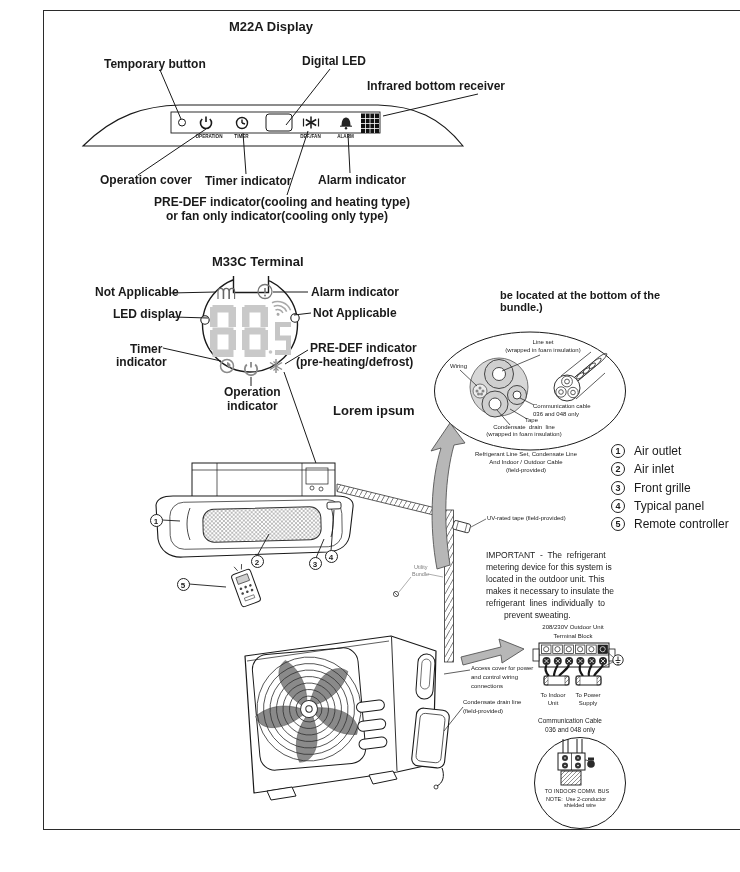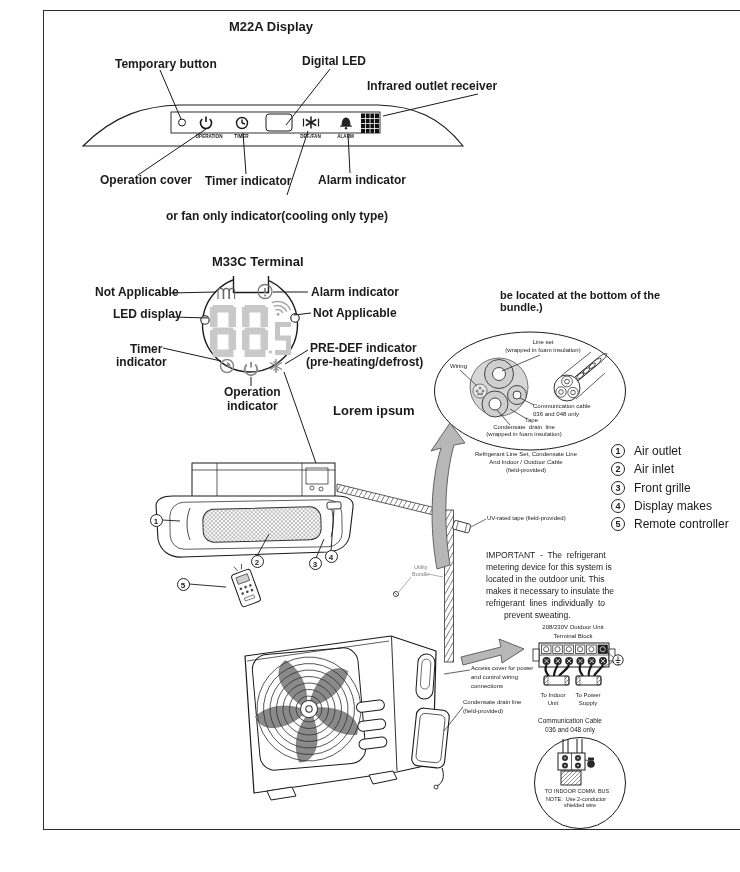--- a/index.html
+++ b/index.html
@@ -368,41 +368,42 @@
       <rect x="521" y="771" width="20" height="14" fill="url(#hatch)" stroke-width="0.9"></rect>
       <g>
         <path d="M545,760 C547,760 549,761 550,762" stroke-width="0.8"></path>
         <rect x="548" y="757.5" width="6" height="3" fill="#2a2a2a" stroke="none"></rect>
         <circle cx="551" cy="764" r="3.8" fill="#2a2a2a" stroke="none"></circle>
       </g>
     </g>
   </svg>
 
   <div class="lbl ttl" style="left:189px;top:19px">M22A Display</div>
-  <div class="lbl" style="left:75px;top:57px">Temporary button</div>
+  <div class="lbl" style="left:64px;top:57px">Temporary button</div>
   <div class="lbl" style="left:262px;top:54px">Digital LED</div>
-  <div class="lbl" style="left:327px;top:79px">Infrared outlet receiver</div>
+  <div class="lbl" style="left:327px;top:79px">Infrared bottom receiver</div>
   <div class="lbl" style="left:60px;top:173px">Operation cover</div>
   <div class="lbl" style="left:165px;top:174px">Timer indicator</div>
   <div class="lbl" style="left:278px;top:173px">Alarm indicator</div>
+  <div class="lbl" style="left:114px;top:195px">PRE-DEF indicator(cooling and heating type)</div>
   <div class="lbl" style="left:126px;top:209px">or fan only indicator(cooling only type)</div>
   <div class="micro" style="left:169px;top:134px">OPERATION</div>
   <div class="micro" style="left:201.5px;top:134px">TIMER</div>
   <div class="micro" style="left:270.5px;top:134px">DEF./FAN</div>
   <div class="micro" style="left:305.5px;top:134px">ALARM</div>
 
   <div class="lbl ttl" style="left:172px;top:254px">M33C Terminal</div>
   <div class="lbl" style="left:55px;top:285px">Not Applicable</div>
   <div class="lbl" style="left:73px;top:307px">LED display</div>
   <div class="lbl" style="left:90px;top:342px">Timer</div>
   <div class="lbl" style="left:76px;top:355px">indicator</div>
   <div class="lbl" style="left:271px;top:285px">Alarm indicator</div>
   <div class="lbl" style="left:273px;top:306px">Not Applicable</div>
   <div class="lbl" style="left:270px;top:341px">PRE-DEF indicator</div>
-  <div class="lbl" style="left:266px;top:355px">(pre-heating/defrost)</div>
+  <div class="lbl" style="left:256px;top:355px">(pre-heating/defrost)</div>
   <div class="lbl" style="left:184px;top:385px">Operation</div>
   <div class="lbl" style="left:187px;top:399px">indicator</div>
   <div class="lbl ttl" style="left:293px;top:403px">Lorem ipsum</div>
 
   <div class="imp" style="left:460px;top:289px">be located at the bottom of the</div>
   <div class="imp" style="left:460px;top:301px">bundle.)</div>
 
   <div class="t6 cen" style="left:503px;top:339px">Line set</div>
   <div class="t6 cen" style="left:503px;top:346.5px">(wrapped in foam insulation)</div>
   <div class="t6" style="left:410px;top:363px">Wiring</div>
@@ -422,21 +423,21 @@
   <div class="legend-row" style="left:571px;top:462px">
     <span class="legend-num">2</span>
     <span class="legend-label">Air inlet</span>
   </div>
   <div class="legend-row" style="left:571px;top:481px">
     <span class="legend-num">3</span>
     <span class="legend-label">Front grille</span>
   </div>
   <div class="legend-row" style="left:571px;top:499px">
     <span class="legend-num">4</span>
-    <span class="legend-label">Display makes</span>
+    <span class="legend-label">Typical panel</span>
   </div>
   <div class="legend-row" style="left:571px;top:517px">
     <span class="legend-num">5</span>
     <span class="legend-label">Remote controller</span>
   </div>
 
   <div class="co" style="left:109.5px;top:513.5px">1</div>
   <div class="co" style="left:210.5px;top:554.5px">2</div>
   <div class="co" style="left:268.5px;top:556.5px">3</div>
   <div class="co" style="left:284.5px;top:549.5px">4</div>

